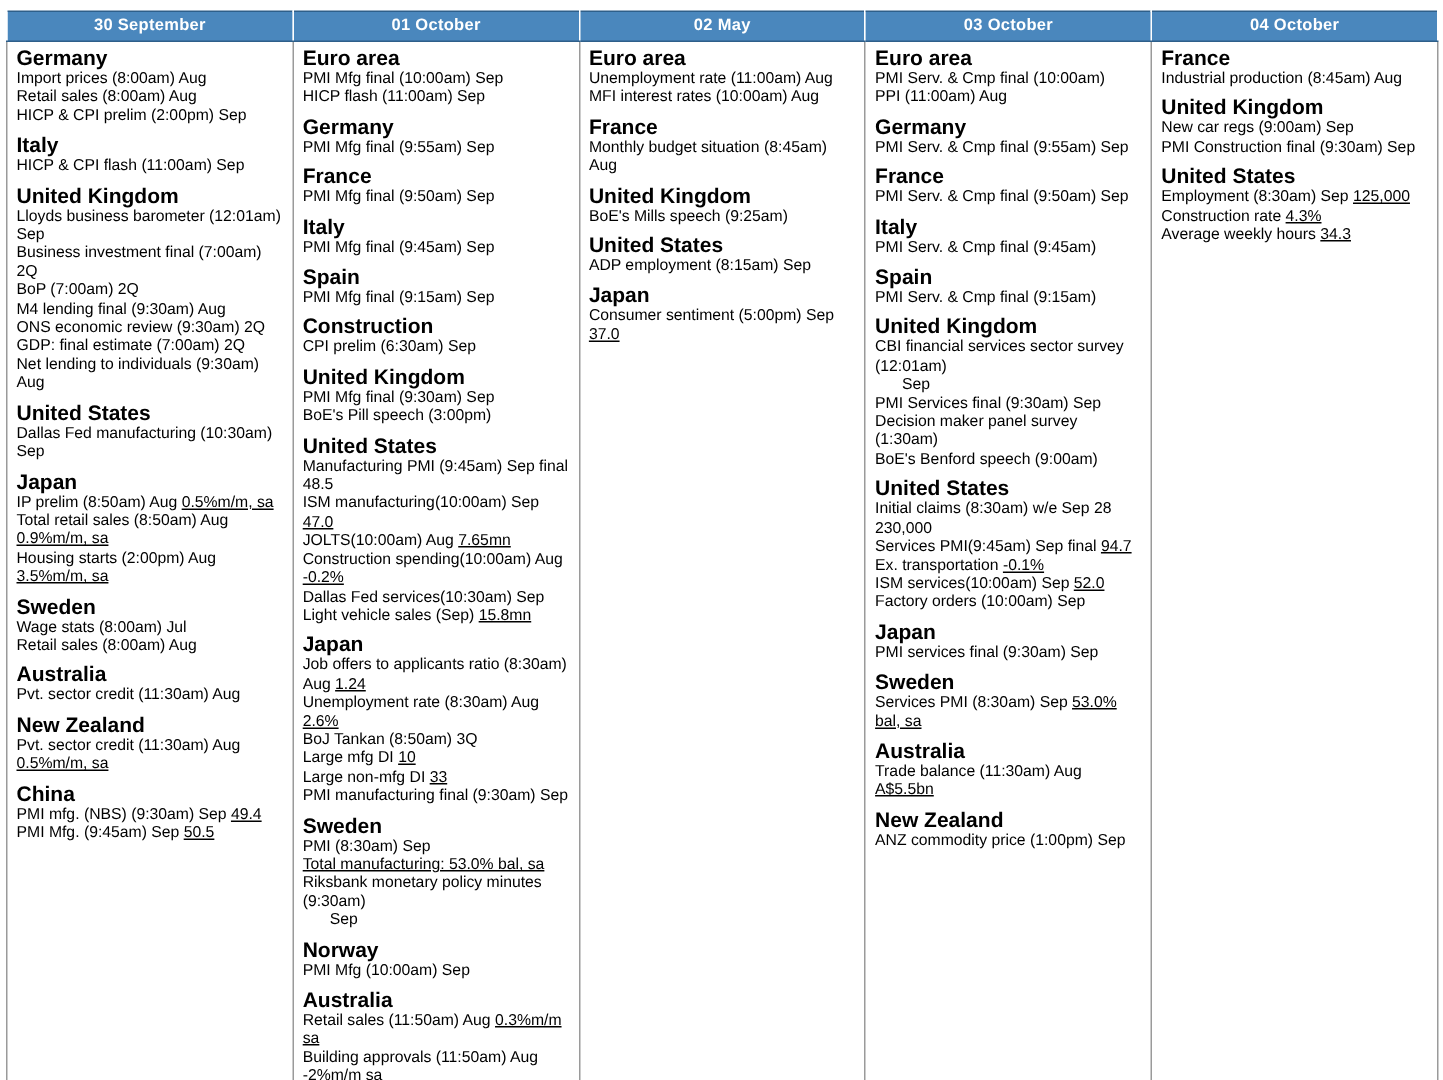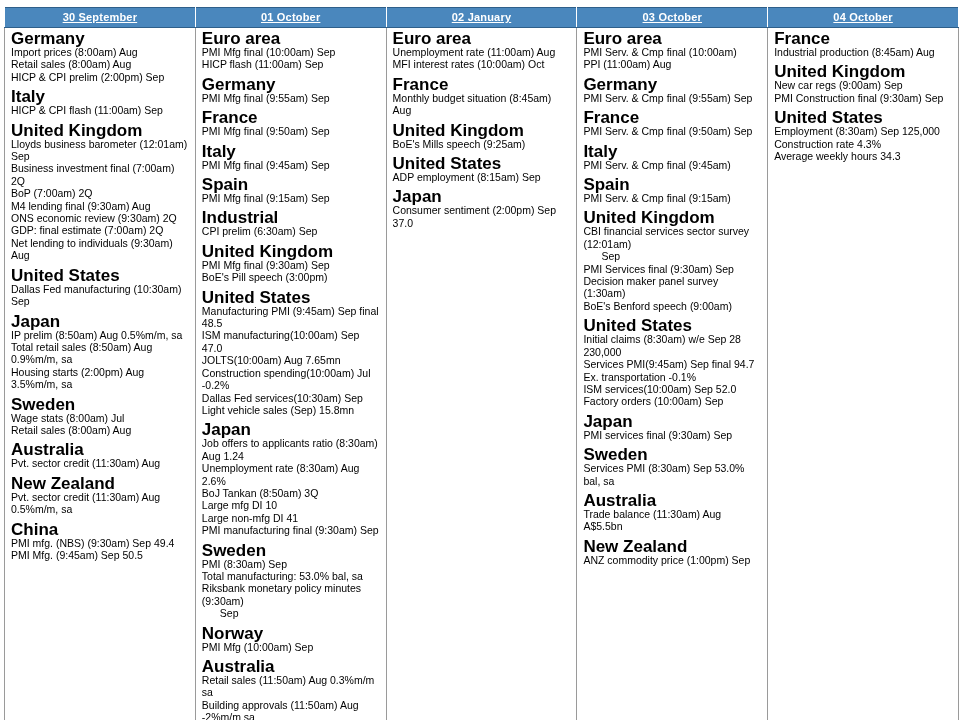--- a/index.html
+++ b/index.html
@@ -28,72 +28,71 @@
     background: #4a87bd;
     color: #ffffff;
     font-size: 11px;
     font-weight: bold;
     text-align: center;
     padding: 3px 0 4px 0;
     border-left: 1px solid #ffffff;
     border-right: 1px solid #ffffff;
     border-bottom: 1px solid #2e5f8a;
     letter-spacing: 0.2px;
-    text-decoration: underline;
   }
   td.day-cell {
     vertical-align: top;
     border-left: 1px solid #9a9a9a;
     border-right: 1px solid #9a9a9a;
     border-bottom: 1px solid #9a9a9a;
     padding: 4px 5px 4px 6px;
     height: 688px;
     background: #ffffff;
   }
   .cell-inner {
     position: relative;
     height: 100%;
   }
   .country {
-    font-size: 17px;
+    font-size: 14px;
     font-weight: bold;
     color: #000000;
     margin-top: 7px;
     margin-bottom: 1px;
     line-height: 13px;
   }
   .country:first-child { margin-top: 0; }
   .evt {
     font-size: 10.5px;
     color: #000000;
     line-height: 12.4px;
     margin: 0;
     padding: 0;
     white-space: normal;
   }
-  .evt .u { }
+  .evt .u { text-decoration: underline; }
   .evt.indent { padding-left: 18px; }
 </style>
 </head>
 <body>
 
 <div id="page">
   <table class="cal">
     <colgroup>
       <col>
         <col>
         <col>
         <col>
         <col>
     </colgroup>
     <thead>
       <tr>
         <th class="day-head">30 September</th>
         <th class="day-head">01 October</th>
-        <th class="day-head">02 January</th>
+        <th class="day-head">02 May</th>
         <th class="day-head">03 October</th>
         <th class="day-head">04 October</th>
       </tr>
     </thead>
     <tbody>
       <tr>
         <td class="day-cell">
             <div class="cell-inner">
               <div class="country">Germany</div>
               <div class="evt"><span>Import prices (8:00am) Aug</span></div>
@@ -133,64 +132,64 @@
               <div class="evt"><span>PMI Mfg final (10:00am) Sep</span></div>
               <div class="evt"><span>HICP flash (11:00am) Sep</span></div>
               <div class="country">Germany</div>
               <div class="evt"><span>PMI Mfg final (9:55am) Sep</span></div>
               <div class="country">France</div>
               <div class="evt"><span>PMI Mfg final (9:50am) Sep</span></div>
               <div class="country">Italy</div>
               <div class="evt"><span>PMI Mfg final (9:45am) Sep</span></div>
               <div class="country">Spain</div>
               <div class="evt"><span>PMI Mfg final (9:15am) Sep</span></div>
-              <div class="country">Industrial</div>
+              <div class="country">Construction</div>
               <div class="evt"><span>CPI prelim (6:30am) Sep</span></div>
               <div class="country">United Kingdom</div>
               <div class="evt"><span>PMI Mfg final (9:30am) Sep</span></div>
               <div class="evt"><span>BoE's Pill speech (3:00pm)</span></div>
               <div class="country">United States</div>
               <div class="evt"><span>Manufacturing PMI (9:45am) Sep final 48.5</span></div>
               <div class="evt"><span>ISM manufacturing(10:00am) Sep </span><span class="u">47.0</span></div>
               <div class="evt"><span>JOLTS(10:00am) Aug </span><span class="u">7.65mn</span></div>
-              <div class="evt"><span>Construction spending(10:00am) Jul </span><span class="u">-0.2%</span></div>
+              <div class="evt"><span>Construction spending(10:00am) Aug </span><span class="u">-0.2%</span></div>
               <div class="evt"><span>Dallas Fed services(10:30am) Sep</span></div>
               <div class="evt"><span>Light vehicle sales (Sep) </span><span class="u">15.8mn</span></div>
               <div class="country">Japan</div>
               <div class="evt"><span>Job offers to applicants ratio (8:30am) Aug </span><span class="u">1.24</span></div>
               <div class="evt"><span>Unemployment rate (8:30am) Aug </span><span class="u">2.6%</span></div>
               <div class="evt"><span>BoJ Tankan (8:50am) 3Q</span></div>
               <div class="evt"><span>Large mfg DI </span><span class="u">10</span></div>
-              <div class="evt"><span>Large non-mfg DI </span><span class="u">41</span></div>
+              <div class="evt"><span>Large non-mfg DI </span><span class="u">33</span></div>
               <div class="evt"><span>PMI manufacturing final (9:30am) Sep</span></div>
               <div class="country">Sweden</div>
               <div class="evt"><span>PMI (8:30am) Sep</span></div>
               <div class="evt"><span></span><span class="u">Total manufacturing: 53.0% bal, sa</span></div>
               <div class="evt"><span>Riksbank monetary policy minutes (9:30am)</span></div>
               <div class="evt indent"><span>Sep</span></div>
               <div class="country">Norway</div>
               <div class="evt"><span>PMI Mfg (10:00am) Sep</span></div>
               <div class="country">Australia</div>
               <div class="evt"><span>Retail sales (11:50am) Aug </span><span class="u">0.3%m/m sa</span></div>
               <div class="evt"><span>Building approvals (11:50am) Aug </span><span class="u">-2%m/m sa</span></div>
             </div>
           </td>
         <td class="day-cell">
             <div class="cell-inner">
               <div class="country">Euro area</div>
               <div class="evt"><span>Unemployment rate (11:00am) Aug</span></div>
-              <div class="evt"><span>MFI interest rates (10:00am) Oct</span></div>
+              <div class="evt"><span>MFI interest rates (10:00am) Aug</span></div>
               <div class="country">France</div>
               <div class="evt"><span>Monthly budget situation (8:45am) Aug</span></div>
               <div class="country">United Kingdom</div>
               <div class="evt"><span>BoE's Mills speech (9:25am)</span></div>
               <div class="country">United States</div>
               <div class="evt"><span>ADP employment (8:15am) Sep</span></div>
               <div class="country">Japan</div>
-              <div class="evt"><span>Consumer sentiment (2:00pm) Sep </span><span class="u">37.0</span></div>
+              <div class="evt"><span>Consumer sentiment (5:00pm) Sep </span><span class="u">37.0</span></div>
             </div>
           </td>
         <td class="day-cell">
             <div class="cell-inner">
               <div class="country">Euro area</div>
               <div class="evt"><span>PMI Serv. &amp; Cmp final (10:00am)</span></div>
               <div class="evt"><span>PPI (11:00am) Aug</span></div>
               <div class="country">Germany</div>
               <div class="evt"><span>PMI Serv. &amp; Cmp final (9:55am) Sep</span></div>
               <div class="country">France</div>

